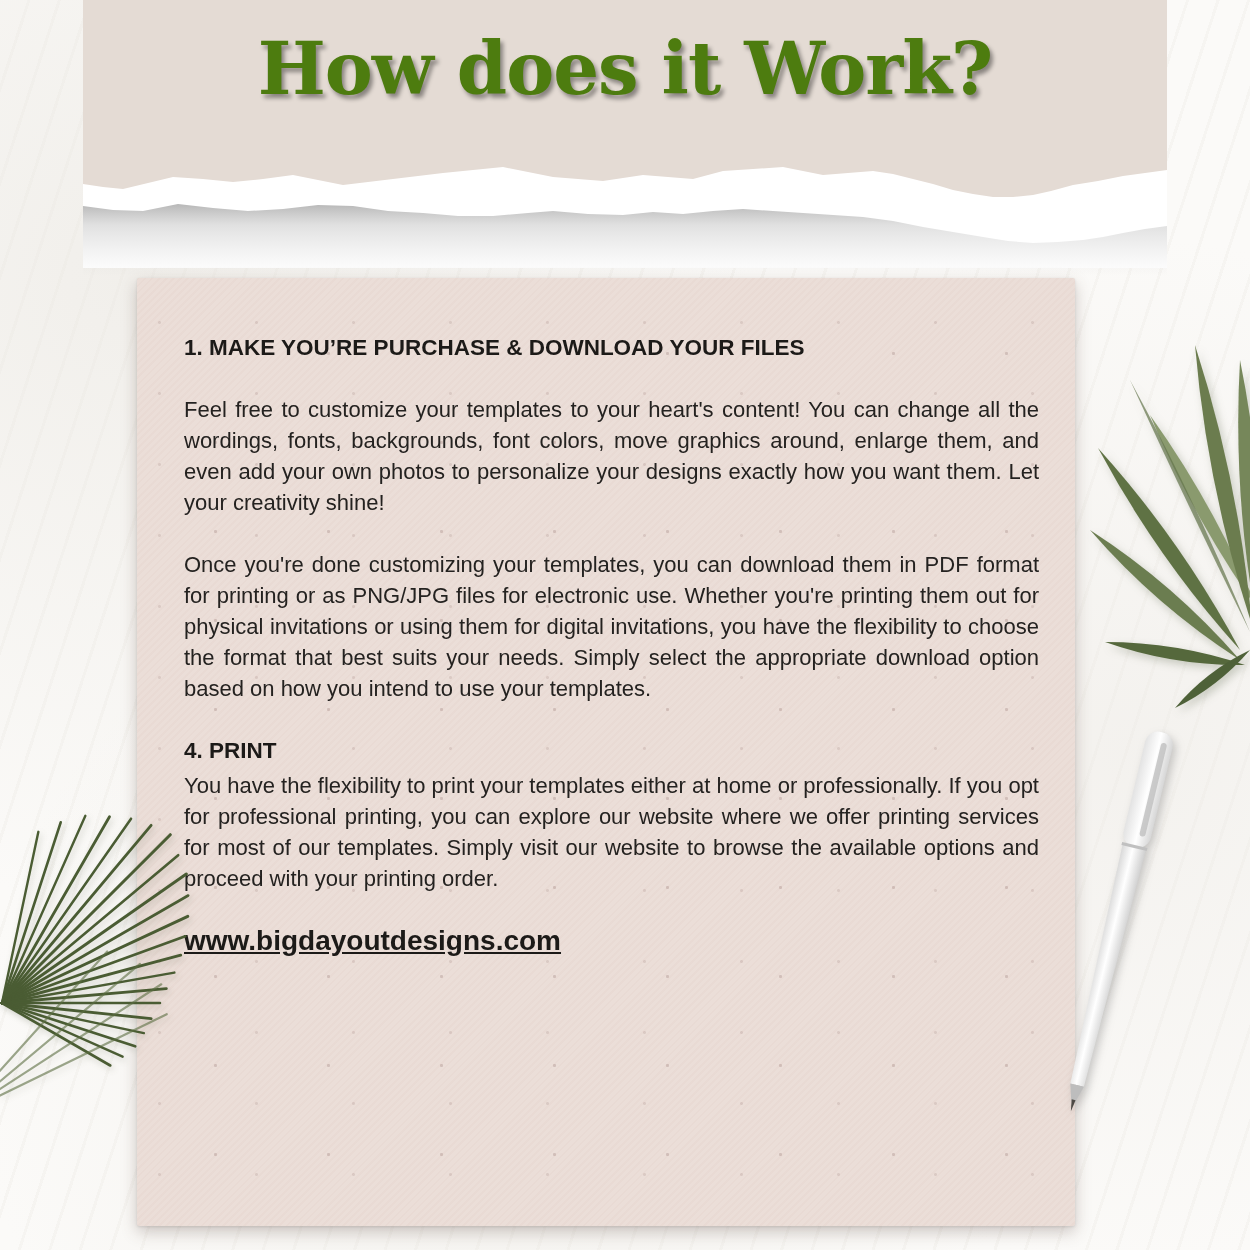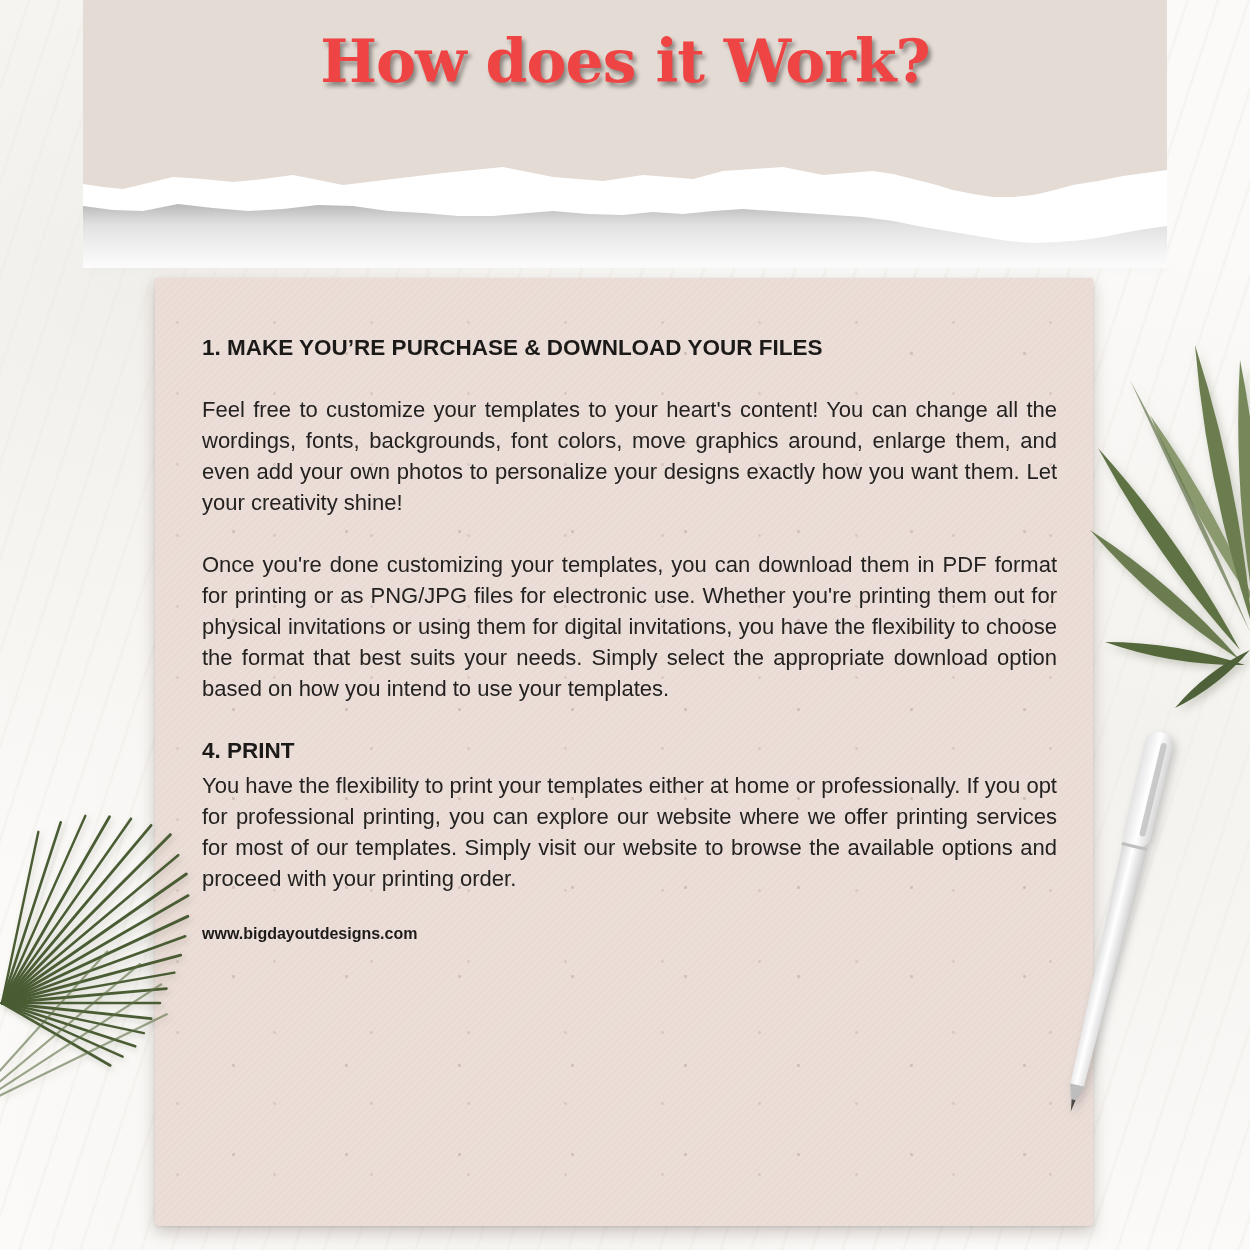--- a/index.html
+++ b/index.html
@@ -25,29 +25,29 @@
   
   .banner{
     position:absolute;left:83px;top:0;width:1084px;height:290px;
   }
   .banner svg{display:block;}
   .title{
     position:absolute;left:0;top:26px;width:100%;
     text-align:center;
     font-family:"DejaVu Serif", serif;
     font-weight:700;
-    font-size:60px;
+    font-size:72px;
     letter-spacing:-1px;
-    color:#ef4444;
+    color:#4d7c0f;
     text-shadow:3px 4px 4px rgba(0,0,0,0.40);
   }
 
   
   .card{
-    position:absolute;left:155px;top:278px;width:938px;height:948px;
+    position:absolute;left:137px;top:278px;width:938px;height:948px;
     box-sizing:border-box;
     padding:54px 36px 0 47px;
     background-color:#ebded8;
     background-image:
       radial-gradient(circle, rgba(150,120,115,0.30) 1.2px, transparent 2px),
       radial-gradient(circle, rgba(150,120,115,0.20) 1.1px, transparent 1.9px),
       repeating-linear-gradient(135deg, rgba(205,170,160,0.07) 0 2px, transparent 2px 5px);
     background-size:113px 89px, 97px 71px, auto;
     background-position:22px 31px, 71px 9px, 0 0;
     border-radius:2px;
@@ -63,23 +63,24 @@
     color:#1c1a18;
   }
   .step-body{
     font-size:22px;
     line-height:31px;
     text-align:justify;
     margin:0;
   }
   .website{
     font-weight:700;
-    font-size:16px;
+    font-size:28px;
     margin-top:21px;
     color:#1c1a18;
+    text-decoration:underline;
   }
 
   
   .leaf-sprig{
     position:absolute;left:1090px;top:320px;width:160px;height:400px;
     filter:drop-shadow(3px 4px 4px rgba(60,70,40,0.25));
   }
   .palm-frond{
     position:absolute;left:0;top:785px;width:210px;height:340px;
     filter:drop-shadow(2px 3px 3px rgba(60,70,40,0.22));

